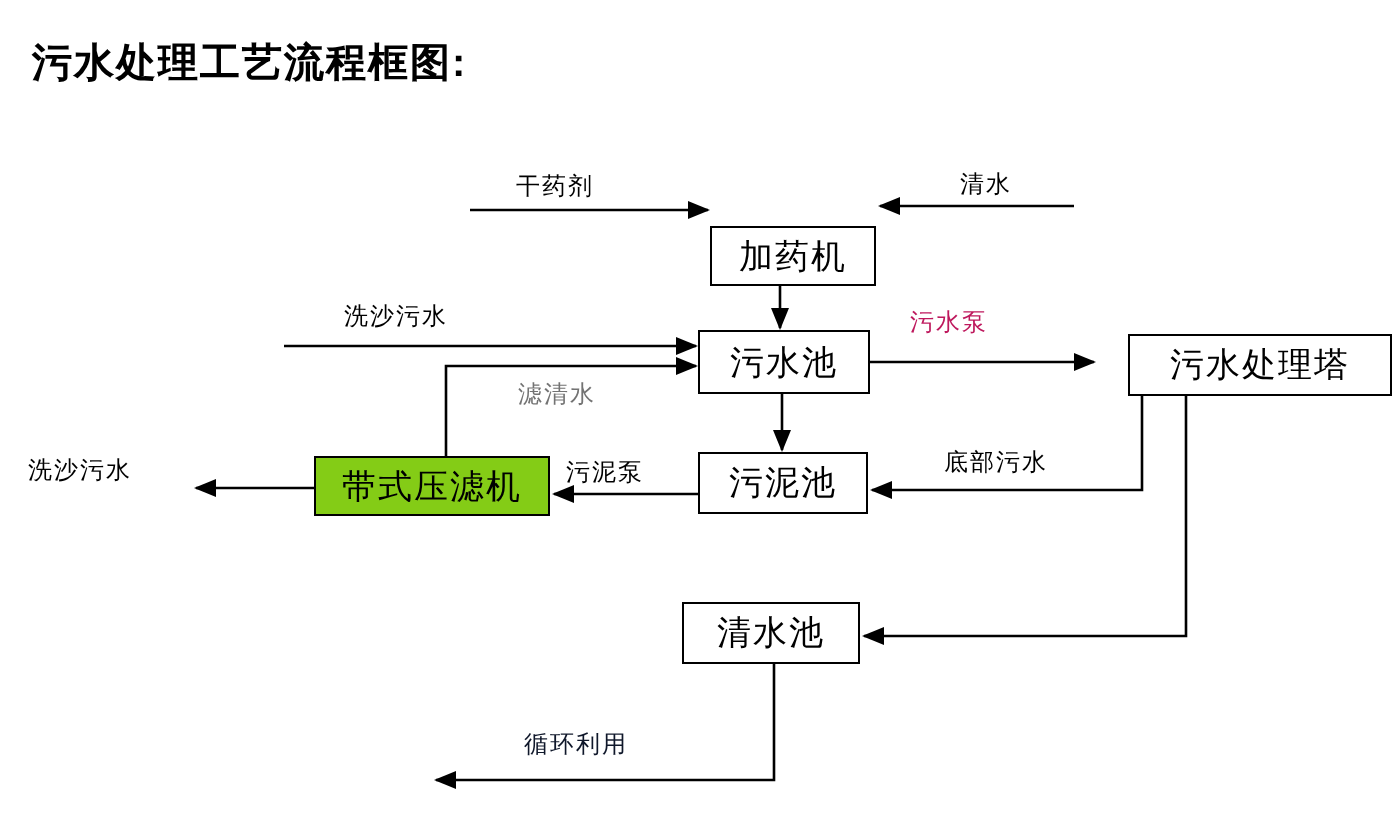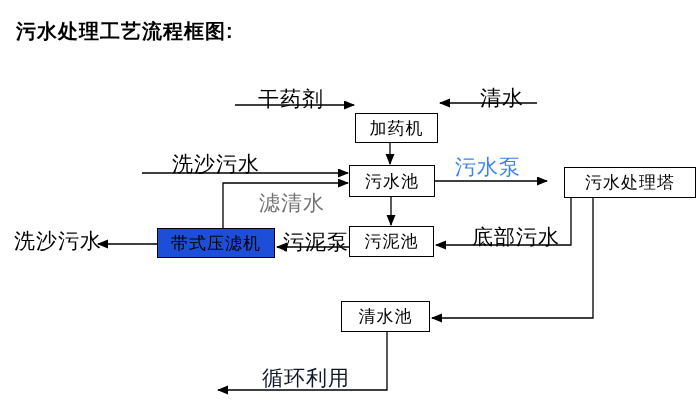--- a/index.html
+++ b/index.html
@@ -46,21 +46,21 @@
     display: flex;
     align-items: center;
     justify-content: center;
     font-size: 17px;
     color: #000000;
     white-space: nowrap;
     letter-spacing: 1px;
   }
   .flow-label {
     position: absolute;
-    font-size: 21px;
+    font-size: 12px;
     color: #000000;
     white-space: nowrap;
     letter-spacing: 1px;
   }
 </style>
 </head>
 <body>
 
 <div class="page">
   <h1 class="diagram-title">污水处理工艺流程框图:</h1>
@@ -92,32 +92,32 @@
         </div>
         <div class="flow-node" style="left: 349px; top: 165px; width: 86px; height: 32px; border-color: rgb(0, 0, 0); background: rgb(255, 255, 255); color: rgb(0, 0, 0);">
           <span>污水池</span>
         </div>
         <div class="flow-node" style="left: 564px; top: 167px; width: 132px; height: 31px; border-color: rgb(0, 0, 0); background: rgb(255, 255, 255); color: rgb(0, 0, 0);">
           <span>污水处理塔</span>
         </div>
         <div class="flow-node" style="left: 349px; top: 226px; width: 85px; height: 31px; border-color: rgb(0, 0, 0); background: rgb(255, 255, 255); color: rgb(0, 0, 0);">
           <span>污泥池</span>
         </div>
-        <div class="flow-node" style="left: 157px; top: 228px; width: 118px; height: 30px; border-color: rgb(0, 0, 0); background: #1d4ed8; color: rgb(0, 0, 0);">
+        <div class="flow-node" style="left: 157px; top: 228px; width: 118px; height: 30px; border-color: rgb(0, 0, 0); background: #84cc16; color: rgb(0, 0, 0);">
           <span>带式压滤机</span>
         </div>
         <div class="flow-node" style="left: 341px; top: 301px; width: 89px; height: 31px; border-color: rgb(0, 0, 0); background: rgb(255, 255, 255); color: rgb(0, 0, 0);">
           <span>清水池</span>
         </div>
       </div>
     <div id="labels-group">
         <div class="flow-label" style="left: 258px; top: 85px; color: rgb(0, 0, 0);">干药剂</div>
         <div class="flow-label" style="left: 480px; top: 84px; color: rgb(0, 0, 0);">清水</div>
         <div class="flow-label" style="left: 172px; top: 150px; color: #000000;">洗沙污水</div>
         <div class="flow-label" style="left: 259px; top: 189px; color: #737373;">滤清水</div>
-        <div class="flow-label" style="left: 455px; top: 153px; color: #3b82f6;">污水泵</div>
+        <div class="flow-label" style="left: 455px; top: 153px; color: #be185d;">污水泵</div>
         <div class="flow-label" style="left: 472px; top: 223px; color: rgb(0, 0, 0);">底部污水</div>
         <div class="flow-label" style="left: 283px; top: 228px; color: rgb(0, 0, 0);">污泥泵</div>
         <div class="flow-label" style="left: 14px; top: 227px; color: rgb(0, 0, 0);">洗沙污水</div>
         <div class="flow-label" style="left: 262px; top: 364px; color: #0f172a;">循环利用</div>
       </div>
   </div>
 </div>
 
 </body></html>

